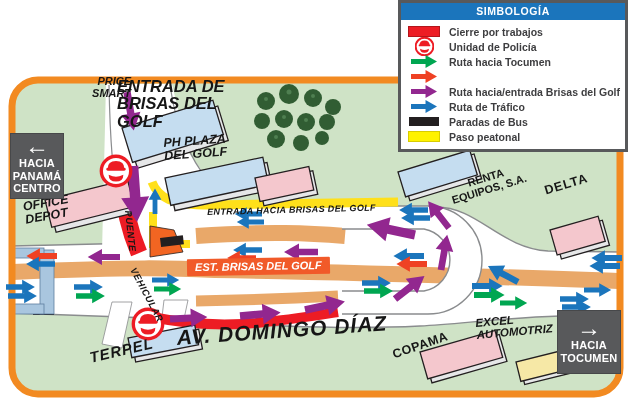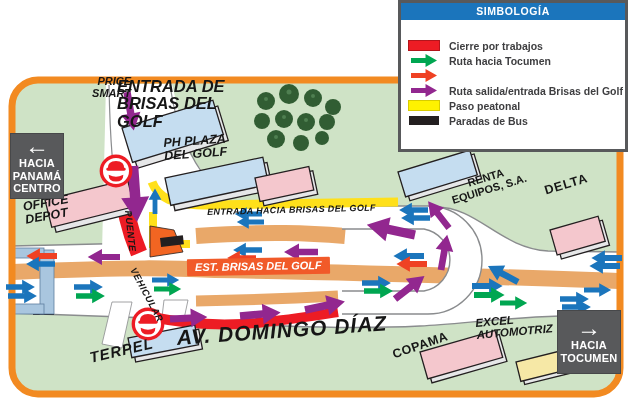--- a/index.html
+++ b/index.html
@@ -20,21 +20,21 @@
            font-weight:bold;display:flex;flex-direction:column;align-items:center;
            justify-content:center;gap:2px;box-shadow:0 0 0 1px #47484a inset;}
   .dirsign .arrowglyph{font-size:24px;line-height:18px;font-weight:bold;font-style:normal;}
   .dirsign .signtext{font-size:11px;line-height:1.15;white-space:pre-line;letter-spacing:.2px;}
   
   #legend{position:absolute;left:398px;top:0;width:230px;height:152px;z-index:10;
           background:#fff;border:3px solid #58595b;box-sizing:border-box;
           display:flex;flex-direction:column;}
   #legend .ttl{background:#1b75bc;color:#fff;font-weight:bold;font-size:10.5px;
                text-align:center;letter-spacing:.6px;padding:2px 0 3px;}
-  #legend .rows{flex:1;display:flex;flex-direction:column;justify-content:center;
+  #legend .rows{flex:1;display:flex;flex-direction:column;justify-content:flex-end;
                 padding:2px 5px 5px;}
   .lrow{display:flex;align-items:center;gap:7px;height:15px;}
   .lrow .ic{width:36px;display:flex;justify-content:center;align-items:center;flex:none;}
   .lrow .lt{font-weight:bold;font-size:10.5px;color:#3e3e40;white-space:nowrap;}
   .sw{width:30px;height:9px;}
   .sw-red{background:#ed1c24;border:1px solid #b3151b;}
   .sw-black{background:#231f20;}
   .sw-yellow{background:#fff200;border:1px solid #d8cc00;}
   .gap-top{margin-top:0;}
 </style>
@@ -256,20 +256,28 @@
 
   <div id="legend">
     <div class="ttl">SIMBOLOGÍA</div>
     <div class="rows">
       <div class="lrow">
         <span class="ic">
             <span class="sw sw-red"></span>
           </span>
         <span class="lt">Cierre por trabajos</span>
       </div>
+      <div class="lrow">
+        <span class="ic">
+          <svg width="19" height="19" viewBox="-15 -15 30 30">
+              <use href="#police-icon"></use>
+            </svg>
+        </span>
+        <span class="lt">Unidad de Policía</span>
+      </div>
       <div class="lrow gap-top">
         <span class="ic">
           <svg width="34" height="13" viewBox="0 -8.5 34 17">
               <use href="#arrow-shape" class="c-green"></use>
             </svg>
         </span>
         <span class="lt">Ruta hacia Tocumen</span>
       </div>
       <div class="lrow">
         <span class="ic">
@@ -277,30 +285,38 @@
               <use href="#arrow-shape" class="c-red"></use>
             </svg>
         </span>
       </div>
       <div class="lrow">
         <span class="ic">
           <svg width="34" height="13" viewBox="0 -8.5 34 17">
               <use href="#arrow-shape" class="c-purple"></use>
             </svg>
         </span>
-        <span class="lt">Ruta salida/entrada Brisas del Golf</span>
+        <span class="lt">Ruta hacia/entrada Brisas del Golf</span>
+      </div>
+      <div class="lrow">
+        <span class="ic">
+          <svg width="34" height="13" viewBox="0 -8.5 34 17">
+              <use href="#arrow-shape" class="c-blue"></use>
+            </svg>
+        </span>
+        <span class="lt">Ruta de Tráfico</span>
+      </div>
+      <div class="lrow">
+        <span class="ic">
+            <span class="sw sw-black"></span>
+          </span>
+        <span class="lt">Paradas de Bus</span>
       </div>
       <div class="lrow">
         <span class="ic">
             <span class="sw sw-yellow"></span>
           </span>
         <span class="lt">Paso peatonal</span>
       </div>
-      <div class="lrow">
-        <span class="ic">
-            <span class="sw sw-black"></span>
-          </span>
-        <span class="lt">Paradas de Bus</span>
-      </div>
     </div>
   </div>
 
 </div>
 
 </body></html>

